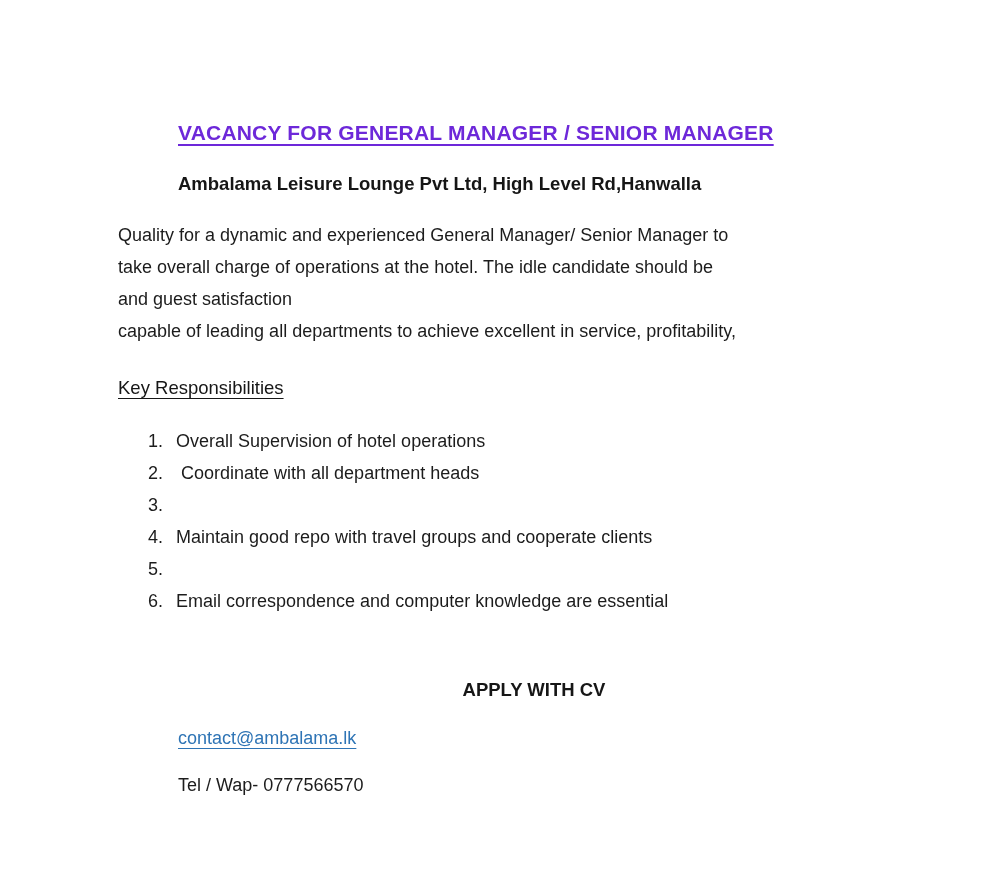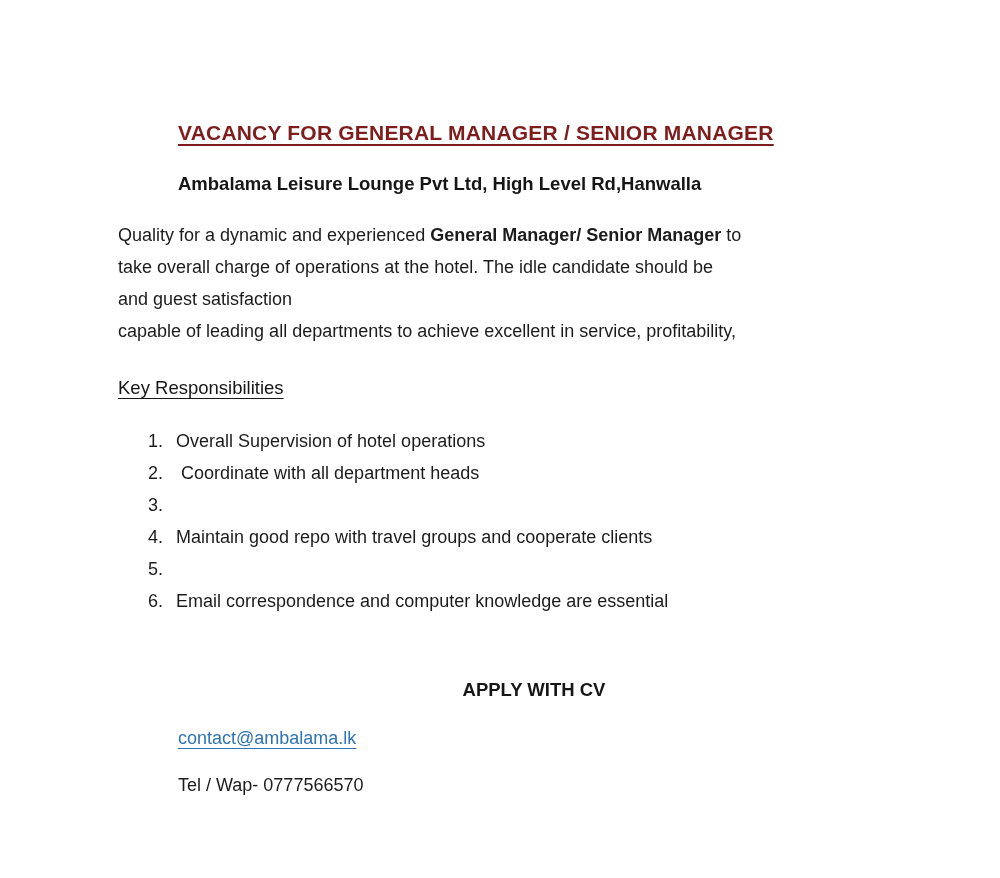--- a/index.html
+++ b/index.html
@@ -18,35 +18,35 @@
     padding: 121px 110px 0 118px;
     overflow: hidden;
   }
   .doc-title {
     margin: 0 0 0 60px;
     font-size: 21px;
     font-weight: bold;
     text-decoration: underline;
     text-underline-offset: 4px;
     letter-spacing: 0.2px;
-    color: #7f1d1d;
+    color: #6d28d9;
   }
   .company-line {
     margin: 28px 0 0 60px;
     font-size: 18.5px;
     font-weight: bold;
     color: #161616;
   }
   .intro {
     margin-top: 24px;
     font-size: 18px;
     line-height: 32px;
   }
   .intro .line { white-space: pre-wrap; }
-  .intro b { font-weight: bold; }
+  .intro b { font-weight: normal; }
   .section-heading {
     margin: 30px 0 0 0;
     font-size: 18.5px;
     font-weight: normal;
     text-decoration: underline;
     text-underline-offset: 4px;
     color: #161616;
   }
   .resp-list {
     margin: 26px 0 0 30px;

